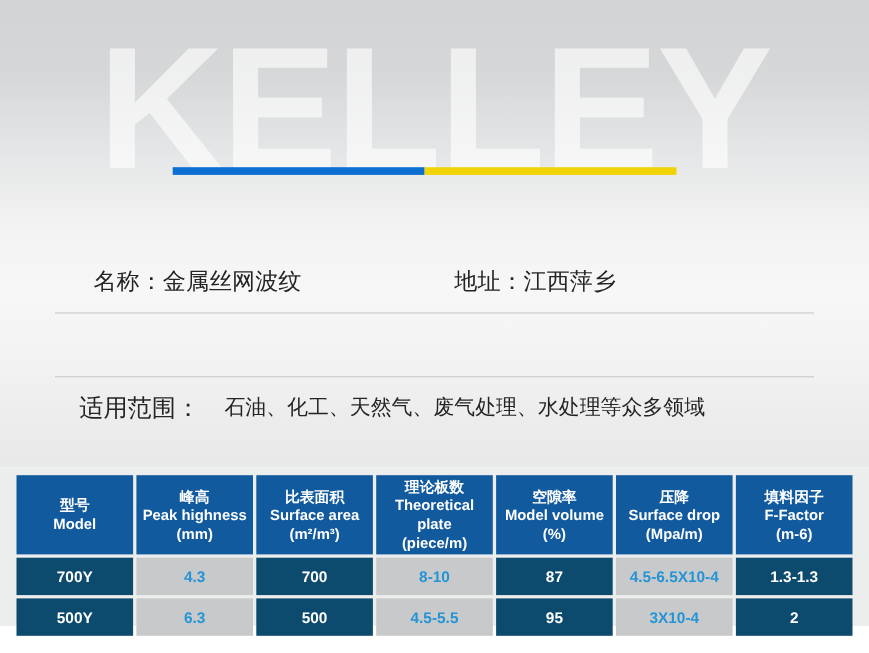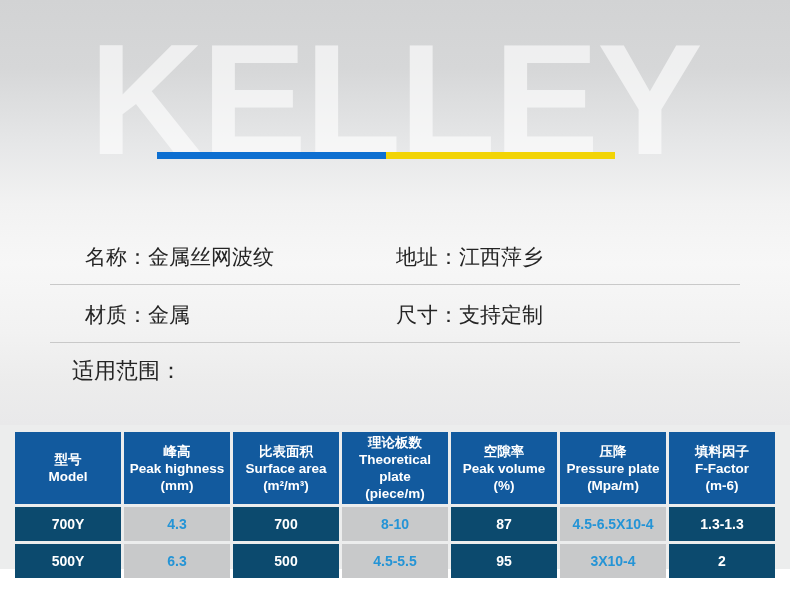--- a/index.html
+++ b/index.html
@@ -109,21 +109,21 @@
     color: #242424;
     line-height: 28px;
     white-space: nowrap;
   }
   .spec-row .cell-a {
     position: absolute;
     left: 85px;
   }
   .spec-row .cell-b {
     position: absolute;
-    left: 396px;
+    left: 413px;
   }
 
   .divider {
     position: absolute;
     left: 50px;
     width: 690px;
     height: 1px;
     background: #c9c9c9;
   }
   .divider.d1 { top: 56px; }
@@ -226,27 +226,24 @@
       <div class="seg-blue"></div>
       <div class="seg-yellow"></div>
     </div>
 
     <div class="specs">
       <div class="spec-row">
         <div class="cell cell-a">名称：金属丝网波纹</div>
         <div class="cell cell-b">地址：江西萍乡</div>
       </div>
       <div class="divider d1"></div>
-      <div class="spec-row">
-        <div class="cell cell-a">材质：金属</div>
-        <div class="cell cell-b">尺寸：支持定制</div>
-      </div>
       <div class="divider d2"></div>
       <div class="spec-wide">
         <span class="label">适用范围：</span>
+        <span class="value">石油、化工、天然气、废气处理、水处理等众多领域</span>
       </div>
     </div>
   </div>
 
   <div class="table-wrap">
     <table class="tbl">
       <thead>
         <tr>
           <th>
             <span class="zh">型号</span>
@@ -262,26 +259,26 @@
             <span class="en">Surface area</span>
             <span class="unit">(m²/m³)</span>
           </th>
           <th>
             <span class="zh">理论板数</span>
             <span class="en">Theoretical plate</span>
             <span class="unit">(piece/m)</span>
           </th>
           <th>
             <span class="zh">空隙率</span>
-            <span class="en">Peak volume</span>
+            <span class="en">Model volume</span>
             <span class="unit">(%)</span>
           </th>
           <th>
             <span class="zh">压降</span>
-            <span class="en">Pressure plate</span>
+            <span class="en">Surface drop</span>
             <span class="unit">(Mpa/m)</span>
           </th>
           <th>
             <span class="zh">填料因子</span>
             <span class="en">F-Factor</span>
             <span class="unit">(m-6)</span>
           </th>
         </tr>
       </thead>
       <tbody>

